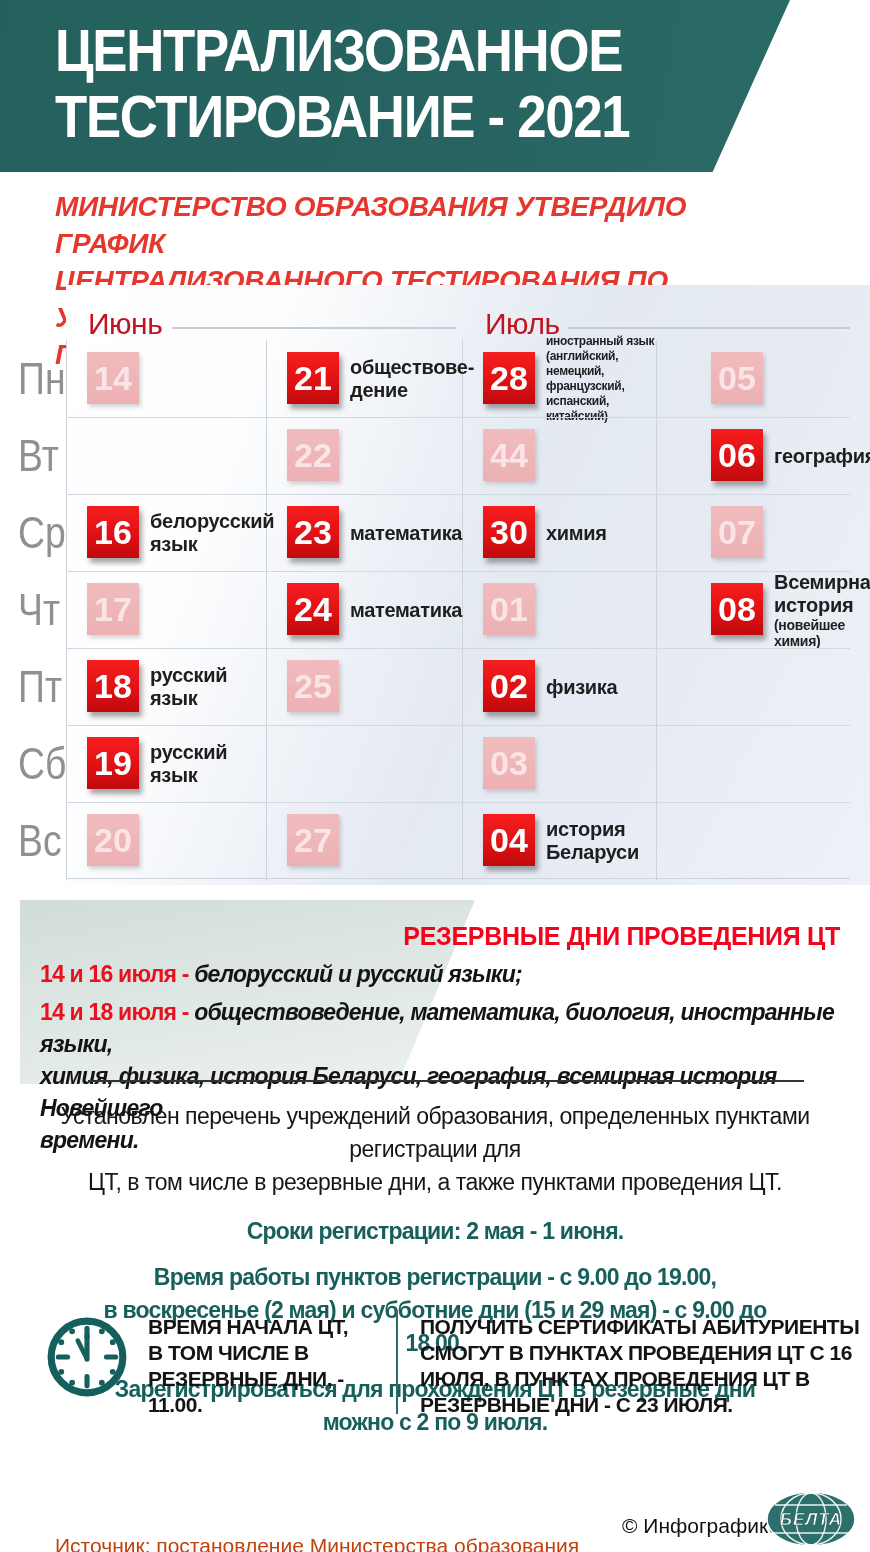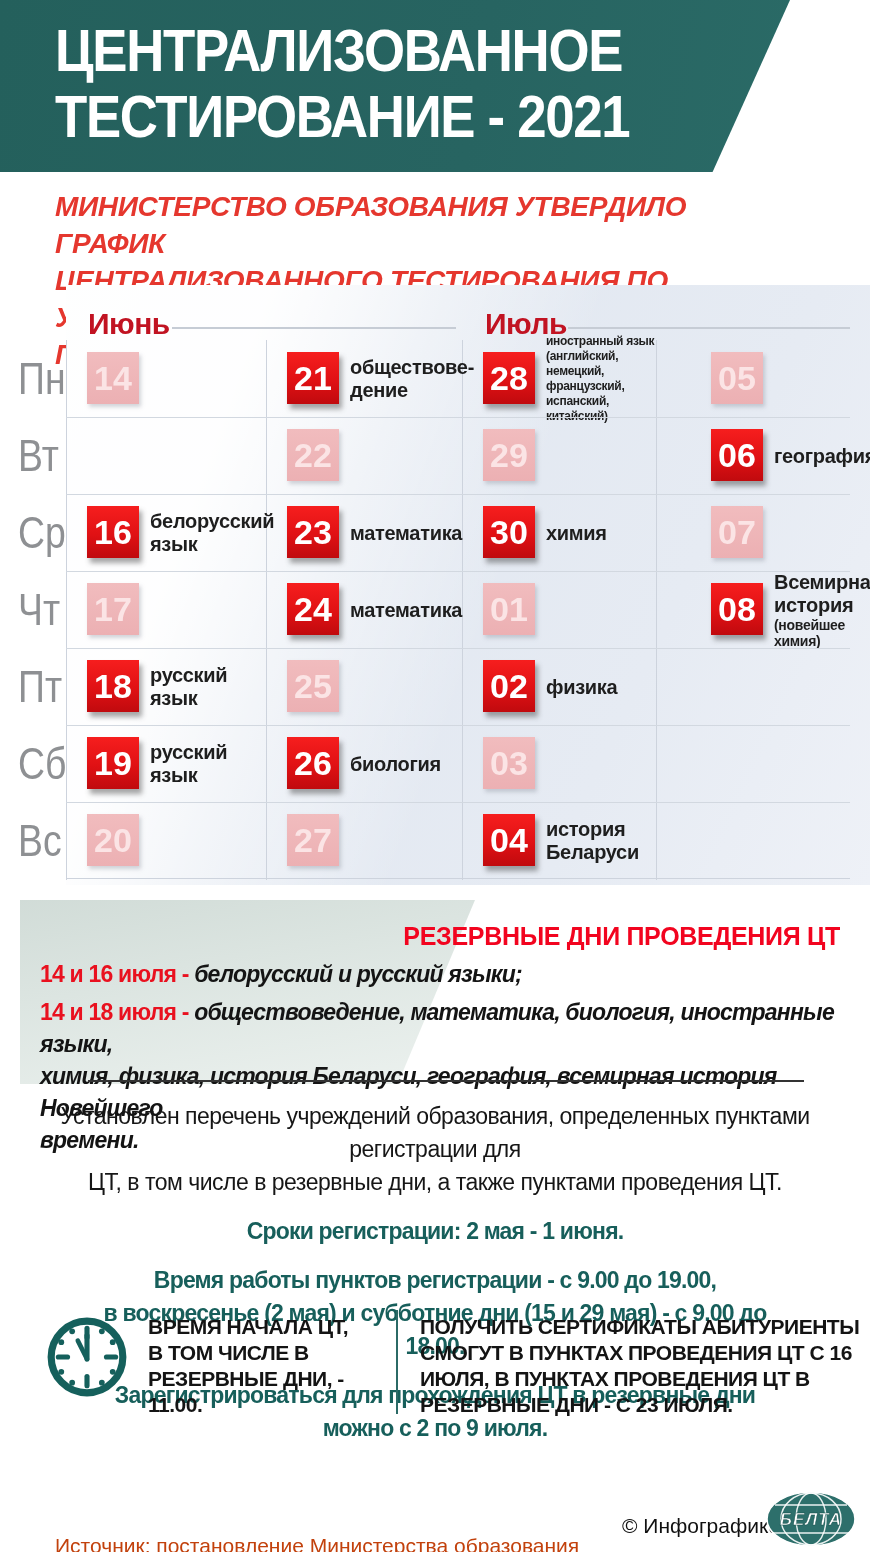--- a/index.html
+++ b/index.html
@@ -30,21 +30,21 @@
     position:absolute; left:66px; right:0; top:0; height:600px;
     background:linear-gradient(115deg,#edf1f7 0%, #e2e8f1 35%, #e6ebf3 70%, #eef1f7 100%);
     overflow:hidden;
   }
   .calendar-bg::before {
     content:""; position:absolute; left:-200px; top:-20px; width:620px; height:120%;
     background:linear-gradient(90deg, rgba(255,255,255,0.97) 45%, rgba(255,255,255,0) 100%);
     transform:skewX(-20deg);
   }
   .month-label {
-    position:absolute; top:22px; font-size:30px; font-weight:bold; color:#c11322;
+    position:absolute; top:22px; font-size:30px; font-weight:normal; color:#c11322;
     letter-spacing:-0.5px;
   }
   .month-label.june { left:88px; }
   .month-label.july { left:485px; }
   .month-rule { position:absolute; top:42px; height:2px; background:#c6ccd5; }
   .month-rule.june { left:172px; width:284px; }
   .month-rule.july { left:568px; width:282px; }
   .cal-vline { position:absolute; top:55px; height:540px; width:1px; background:#cdd3dd; }
   .v0 { left:66px; } .v1 { left:266px; } .v2 { left:462px; } .v3 { left:656px; }
   .cal-grid { position:absolute; top:55px; left:0; width:850px; }
@@ -97,21 +97,21 @@
   .reserve-dates { color:#e9111f; font-weight:bold; font-style:normal; }
   .reserve-subjects { color:#141414; font-weight:bold; font-style:italic; }
   .reserve-rule { position:absolute; top:180px; left:88px; width:716px; height:2px; background:#333333; }
   
   .registration { position:absolute; top:1100px; left:0; width:870px; text-align:center; }
   .reg-paragraph {
     margin:0 auto 16px auto; width:790px; color:#161616;
     font-size:23px; line-height:33px; white-space:pre-line; letter-spacing:-0.5px;
   }
   .reg-teal {
-    margin:16px auto 13px auto; width:704px; color:#175f5b; font-weight:bold;
+    margin:10px auto 13px auto; width:704px; color:#175f5b; font-weight:bold;
     font-size:23px; line-height:33px; white-space:pre-line; letter-spacing:-0.8px;
   }
   
   .info { position:absolute; top:1306px; left:0; width:733px; height:120px; }
   .clock { position:absolute; left:44px; top:8px; }
   .info-left {
     position:absolute; left:148px; top:8px; width:240px; color:#141414;
     font-weight:bold; font-size:21px; line-height:26px; white-space:pre-line; letter-spacing:-0.5px;
   }
   .info-divider { position:absolute; left:396px; top:4px; width:2px; height:104px; background:#2b6a66; }
@@ -173,21 +173,21 @@
           <div class="cal-cell col3">
             <div class="date-square inactive">05</div>
           </div>
         </div>
         <div class="cal-row">
           <div class="day-label">Вт</div>
           <div class="cal-cell col1">
             <div class="date-square inactive">22</div>
           </div>
           <div class="cal-cell col2">
-            <div class="date-square inactive">29</div>
+            <div class="date-square inactive">44</div>
           </div>
           <div class="cal-cell col3">
             <div class="date-square active">06</div>
             <div class="subject-label">география</div>
           </div>
         </div>
         <div class="cal-row">
           <div class="day-label">Ср</div>
           <div class="cal-cell col0">
             <div class="date-square active">16</div>
@@ -237,24 +237,20 @@
             <div class="date-square active">02</div>
             <div class="subject-label">физика</div>
           </div>
           <div class="cal-cell col3"></div>
         </div>
         <div class="cal-row">
           <div class="day-label">Сб</div>
           <div class="cal-cell col0">
             <div class="date-square active">19</div>
             <div class="subject-label">русский язык</div>
-          </div>
-          <div class="cal-cell col1">
-            <div class="date-square active">26</div>
-            <div class="subject-label">биология</div>
           </div>
           <div class="cal-cell col2">
             <div class="date-square inactive">03</div>
           </div>
           <div class="cal-cell col3"></div>
         </div>
         <div class="cal-row">
           <div class="day-label">Вс</div>
           <div class="cal-cell col0">
             <div class="date-square inactive">20</div>

